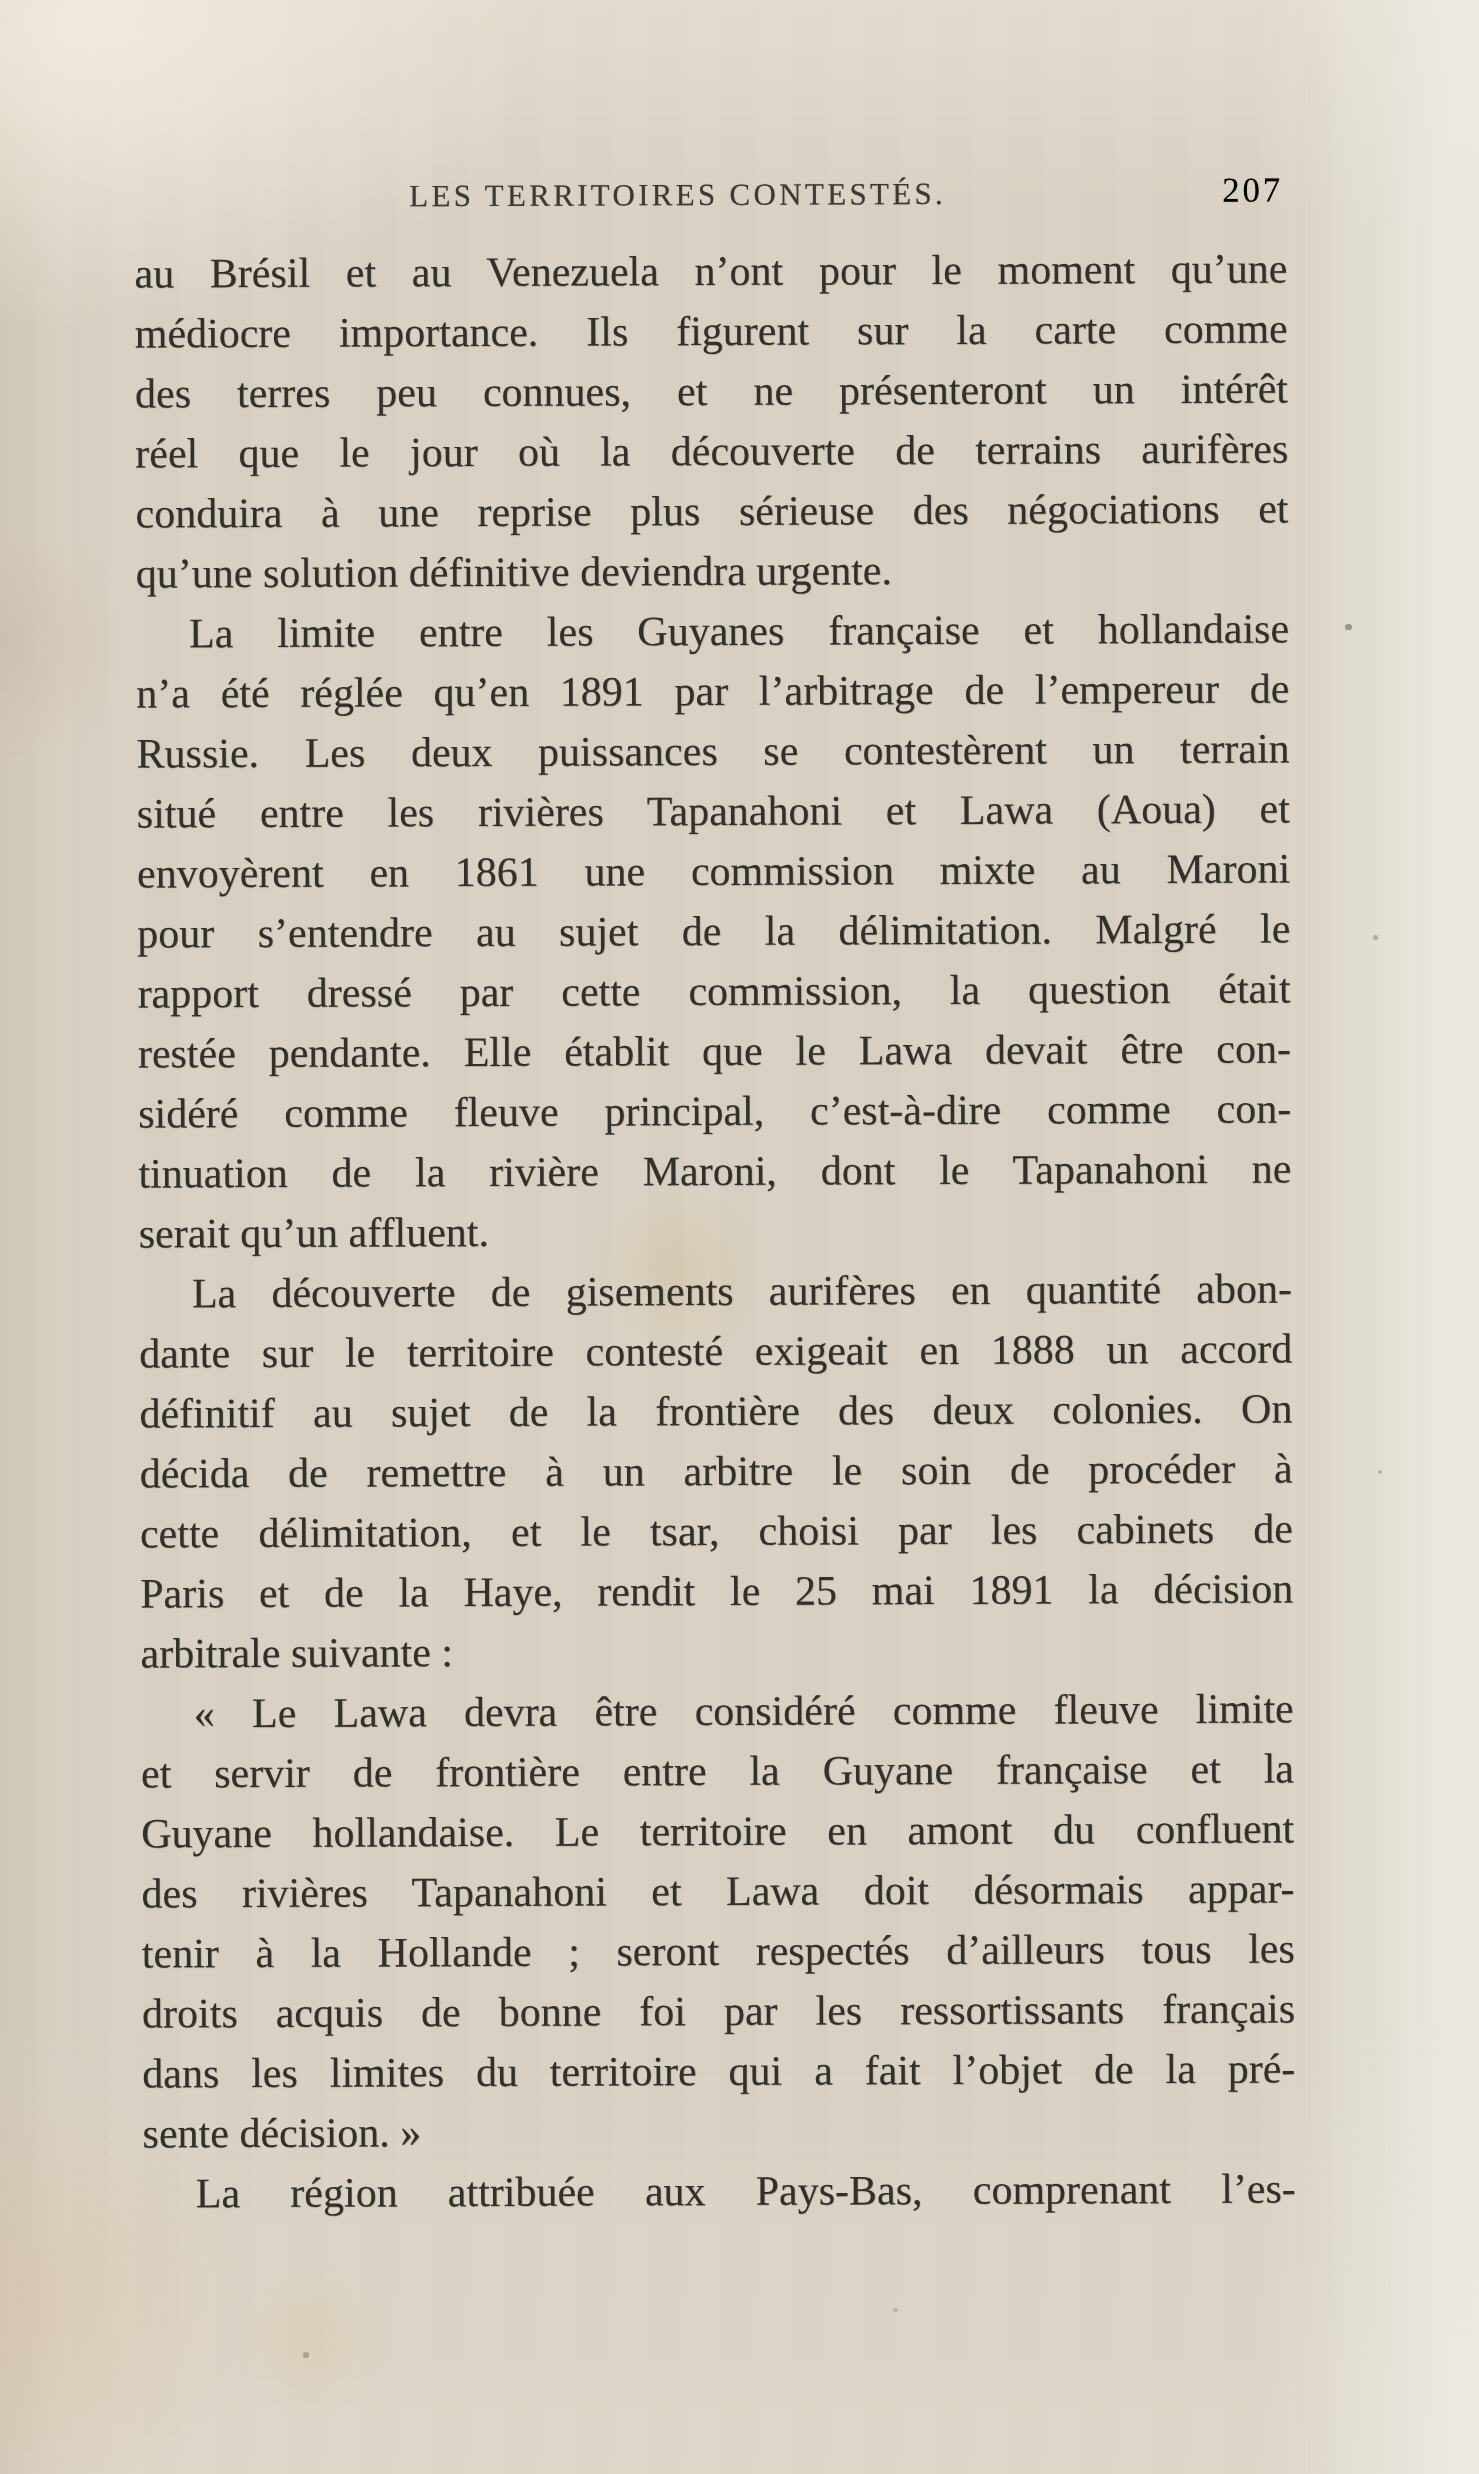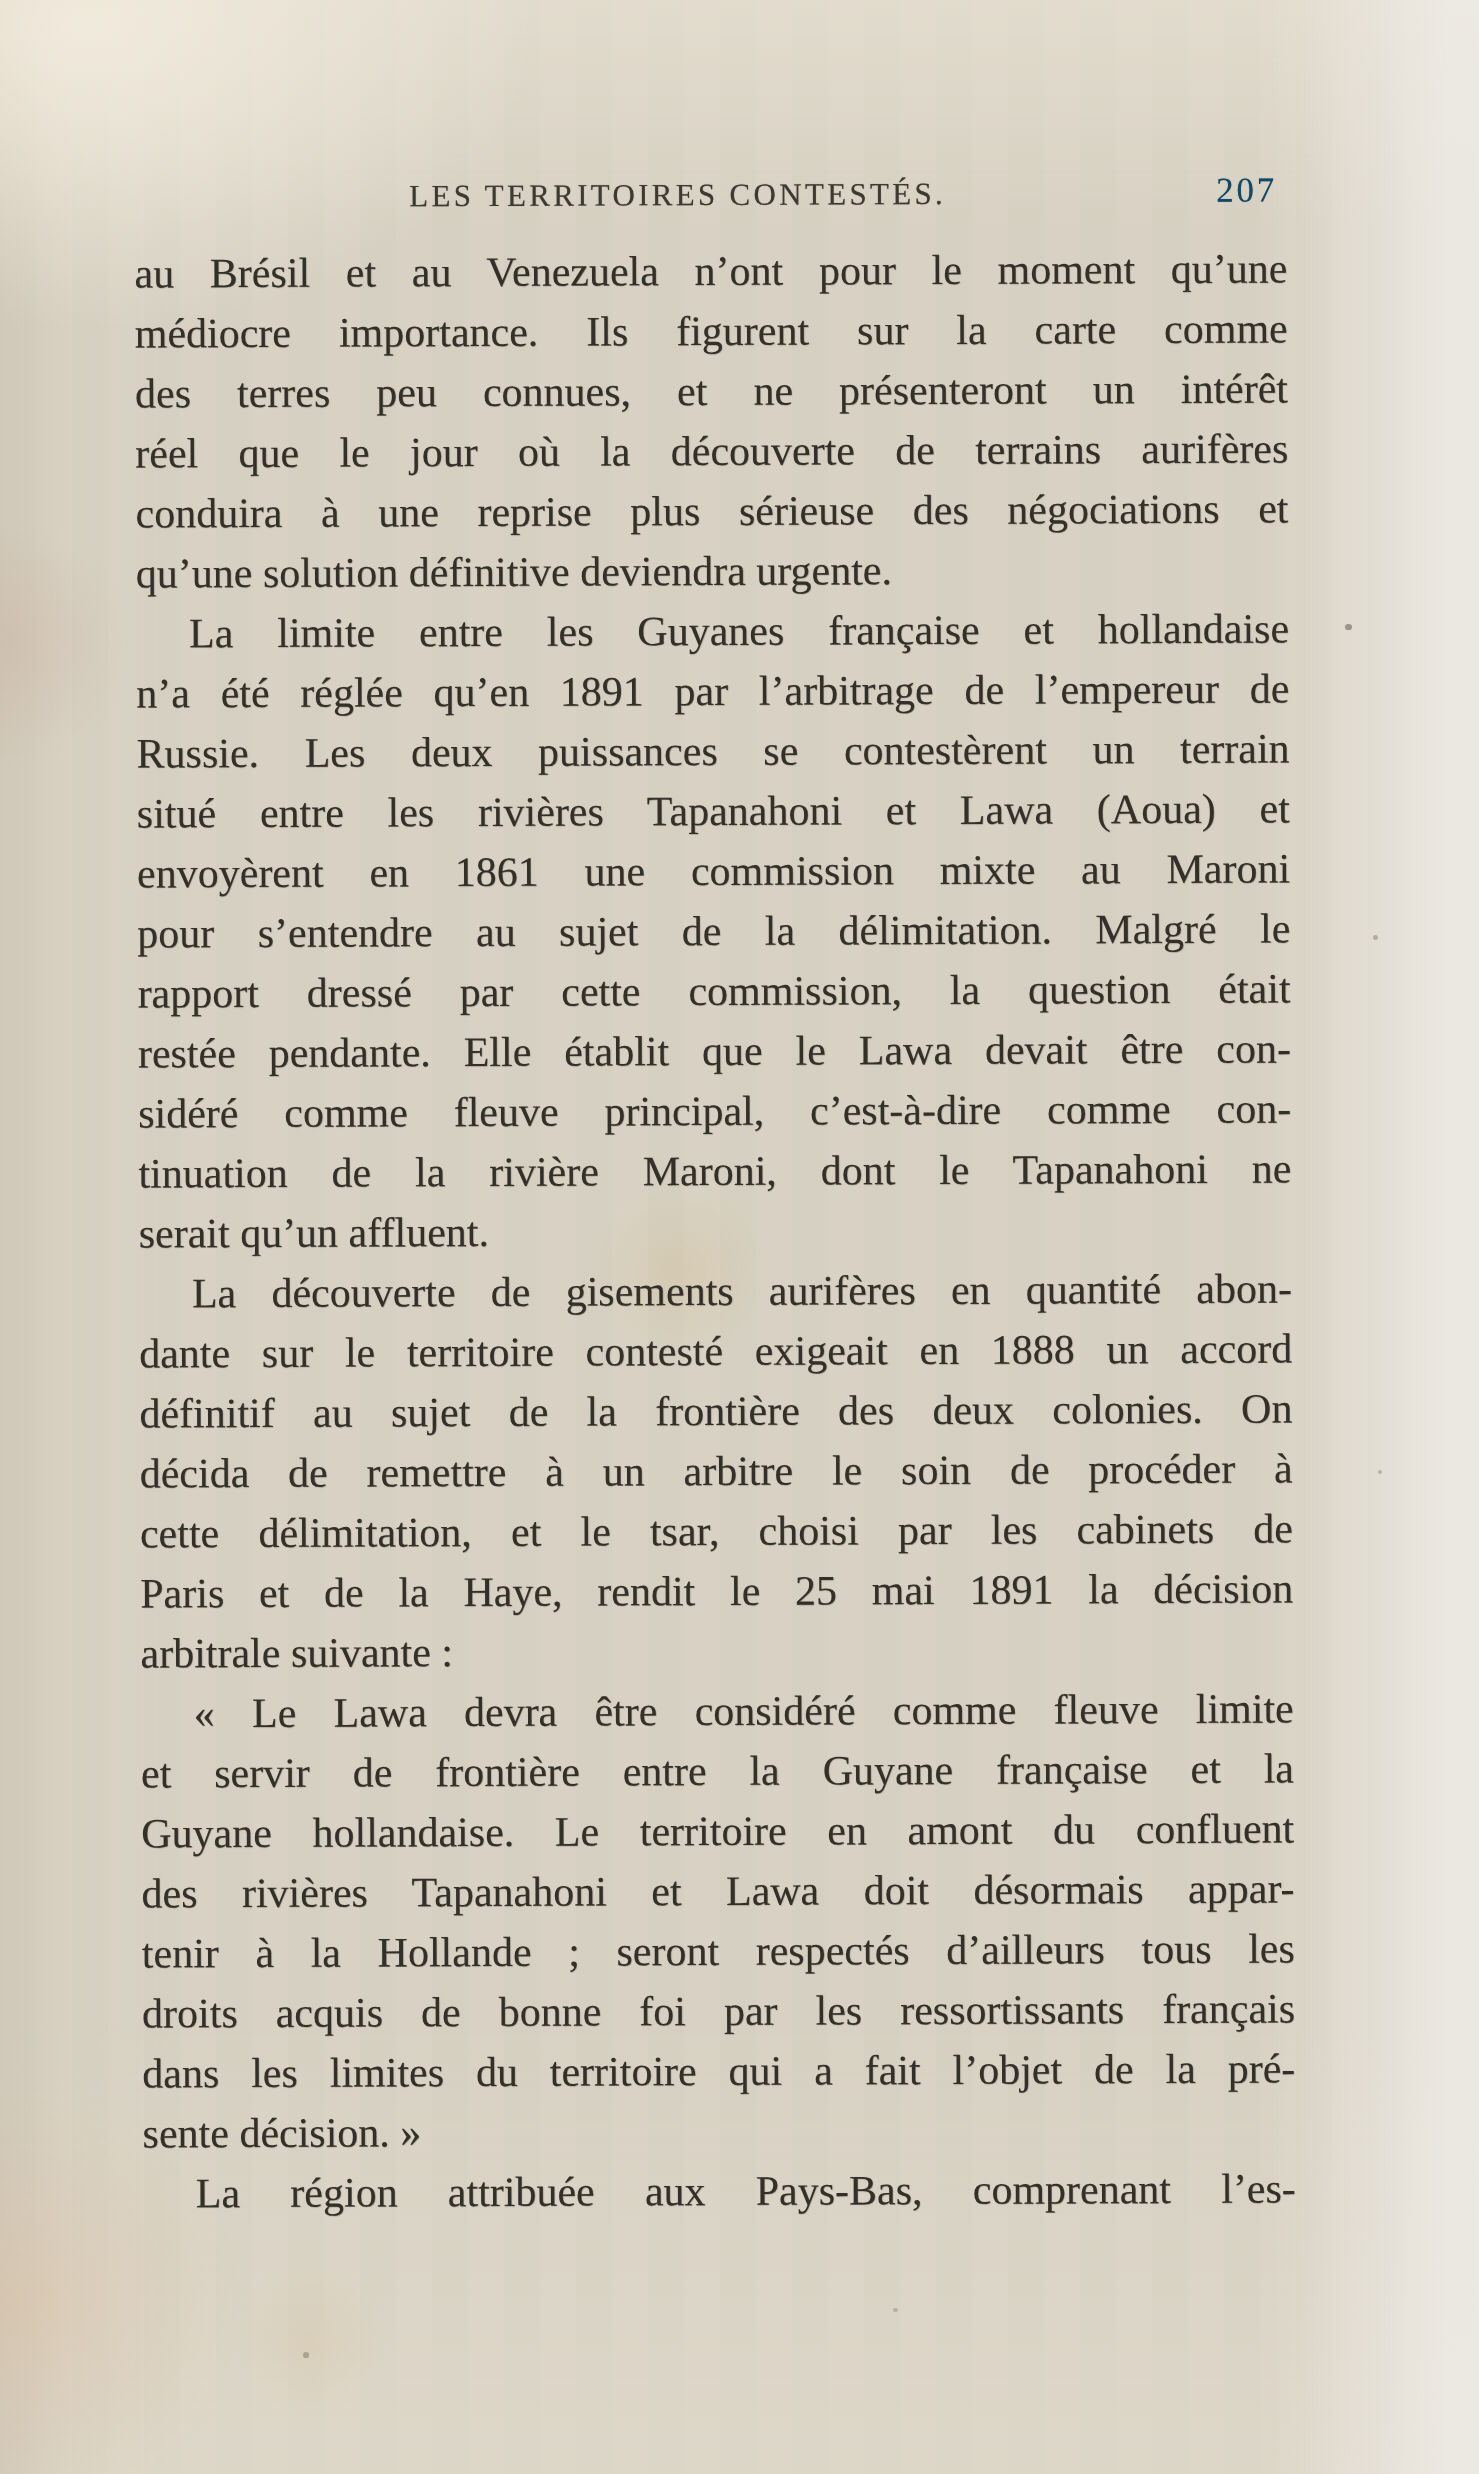--- a/index.html
+++ b/index.html
@@ -31,21 +31,21 @@
   }
   .header-row{
     position:relative;height:43px;margin-bottom:22.6px;
     font-size:31px;letter-spacing:3.3px;color:#3d3a33;
     text-shadow:0 0 0.9px rgba(55,50,42,.55);
   }
   .running-title{
     position:absolute;left:141px;right:207px;text-align:center;top:1.9px;
   }
   .page-number{
-    position:absolute;right:10px;top:-1.9px;font-size:35px;letter-spacing:2.8px;color:#0c4a6e;
+    position:absolute;right:4px;top:-1.9px;font-size:35px;letter-spacing:2.8px;color:#000000;
   }
   .paragraph{margin:0;}
   .line{
     height:60px;line-height:60px;font-size:42px;
     text-shadow:0.5px 0.5px 0.9px rgba(48,44,37,.45);
     overflow:hidden;
   }
   .j{text-align:justify;text-align-last:justify;}
   .indent{padding-left:53px;}
 </style>

